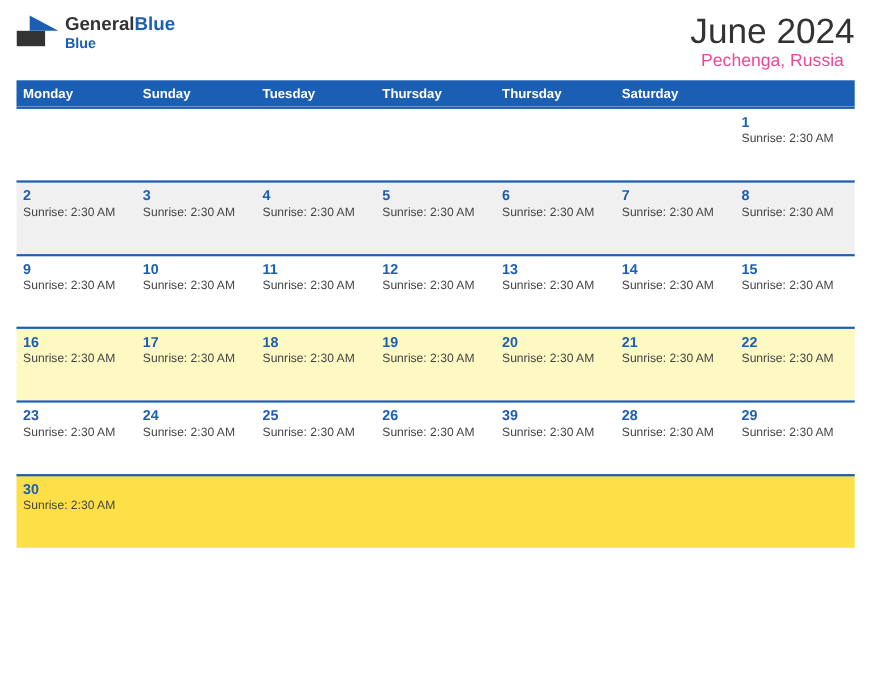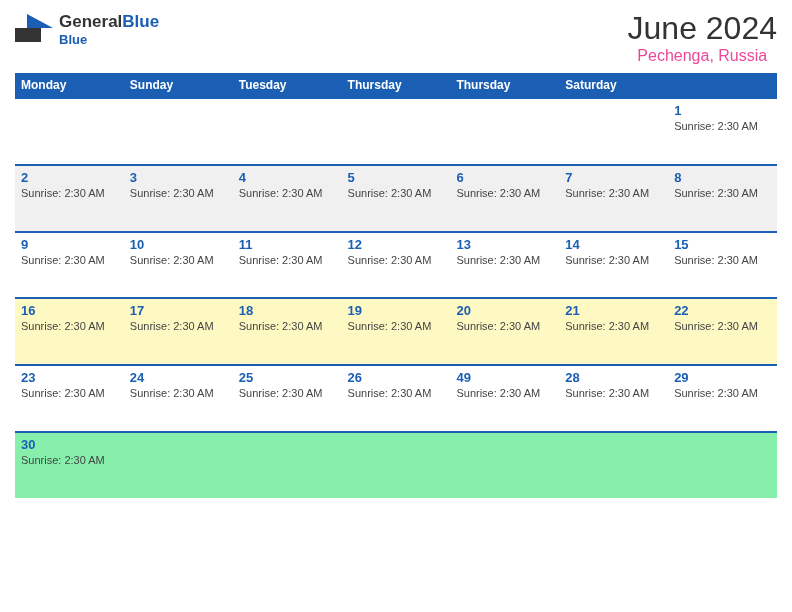--- a/index.html
+++ b/index.html
@@ -271,33 +271,33 @@
           </div>
           <div class="cal-cell">
             <div class="day-num">25</div>
             <div class="day-info">Sunrise: 2:30 AM</div>
           </div>
           <div class="cal-cell">
             <div class="day-num">26</div>
             <div class="day-info">Sunrise: 2:30 AM</div>
           </div>
           <div class="cal-cell">
-            <div class="day-num">49</div>
+            <div class="day-num">39</div>
             <div class="day-info">Sunrise: 2:30 AM</div>
           </div>
           <div class="cal-cell">
             <div class="day-num">28</div>
             <div class="day-info">Sunrise: 2:30 AM</div>
           </div>
           <div class="cal-cell">
             <div class="day-num">29</div>
             <div class="day-info">Sunrise: 2:30 AM</div>
           </div>
         </div>
-        <div class="cal-row" style="background: #86efac;">
+        <div class="cal-row" style="background: #fde047;">
           <div class="cal-cell">
             <div class="day-num">30</div>
             <div class="day-info">Sunrise: 2:30 AM</div>
           </div>
           <div class="cal-cell empty"></div>
           <div class="cal-cell empty"></div>
           <div class="cal-cell empty"></div>
           <div class="cal-cell empty"></div>
           <div class="cal-cell empty"></div>
           <div class="cal-cell empty"></div>

